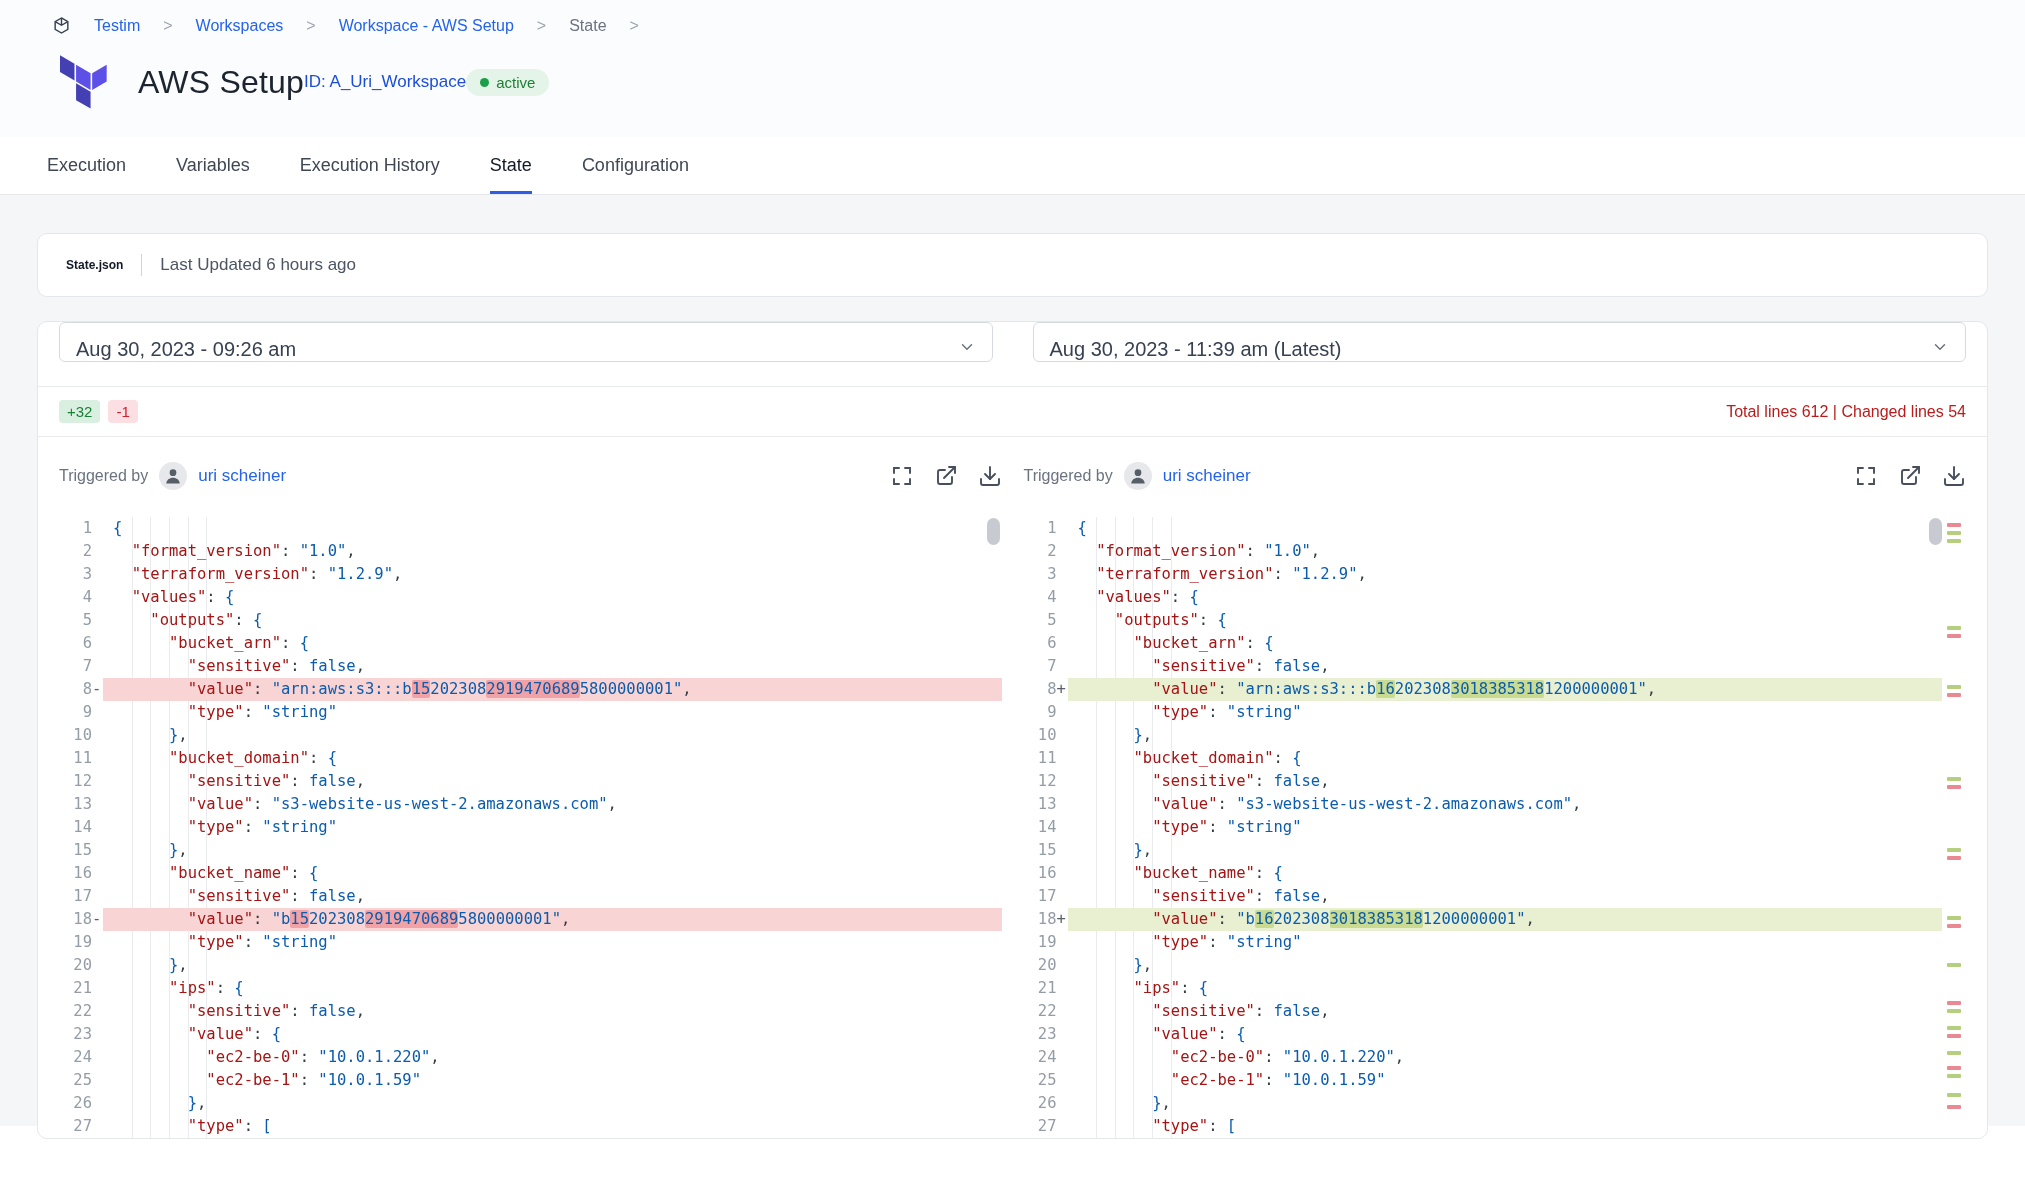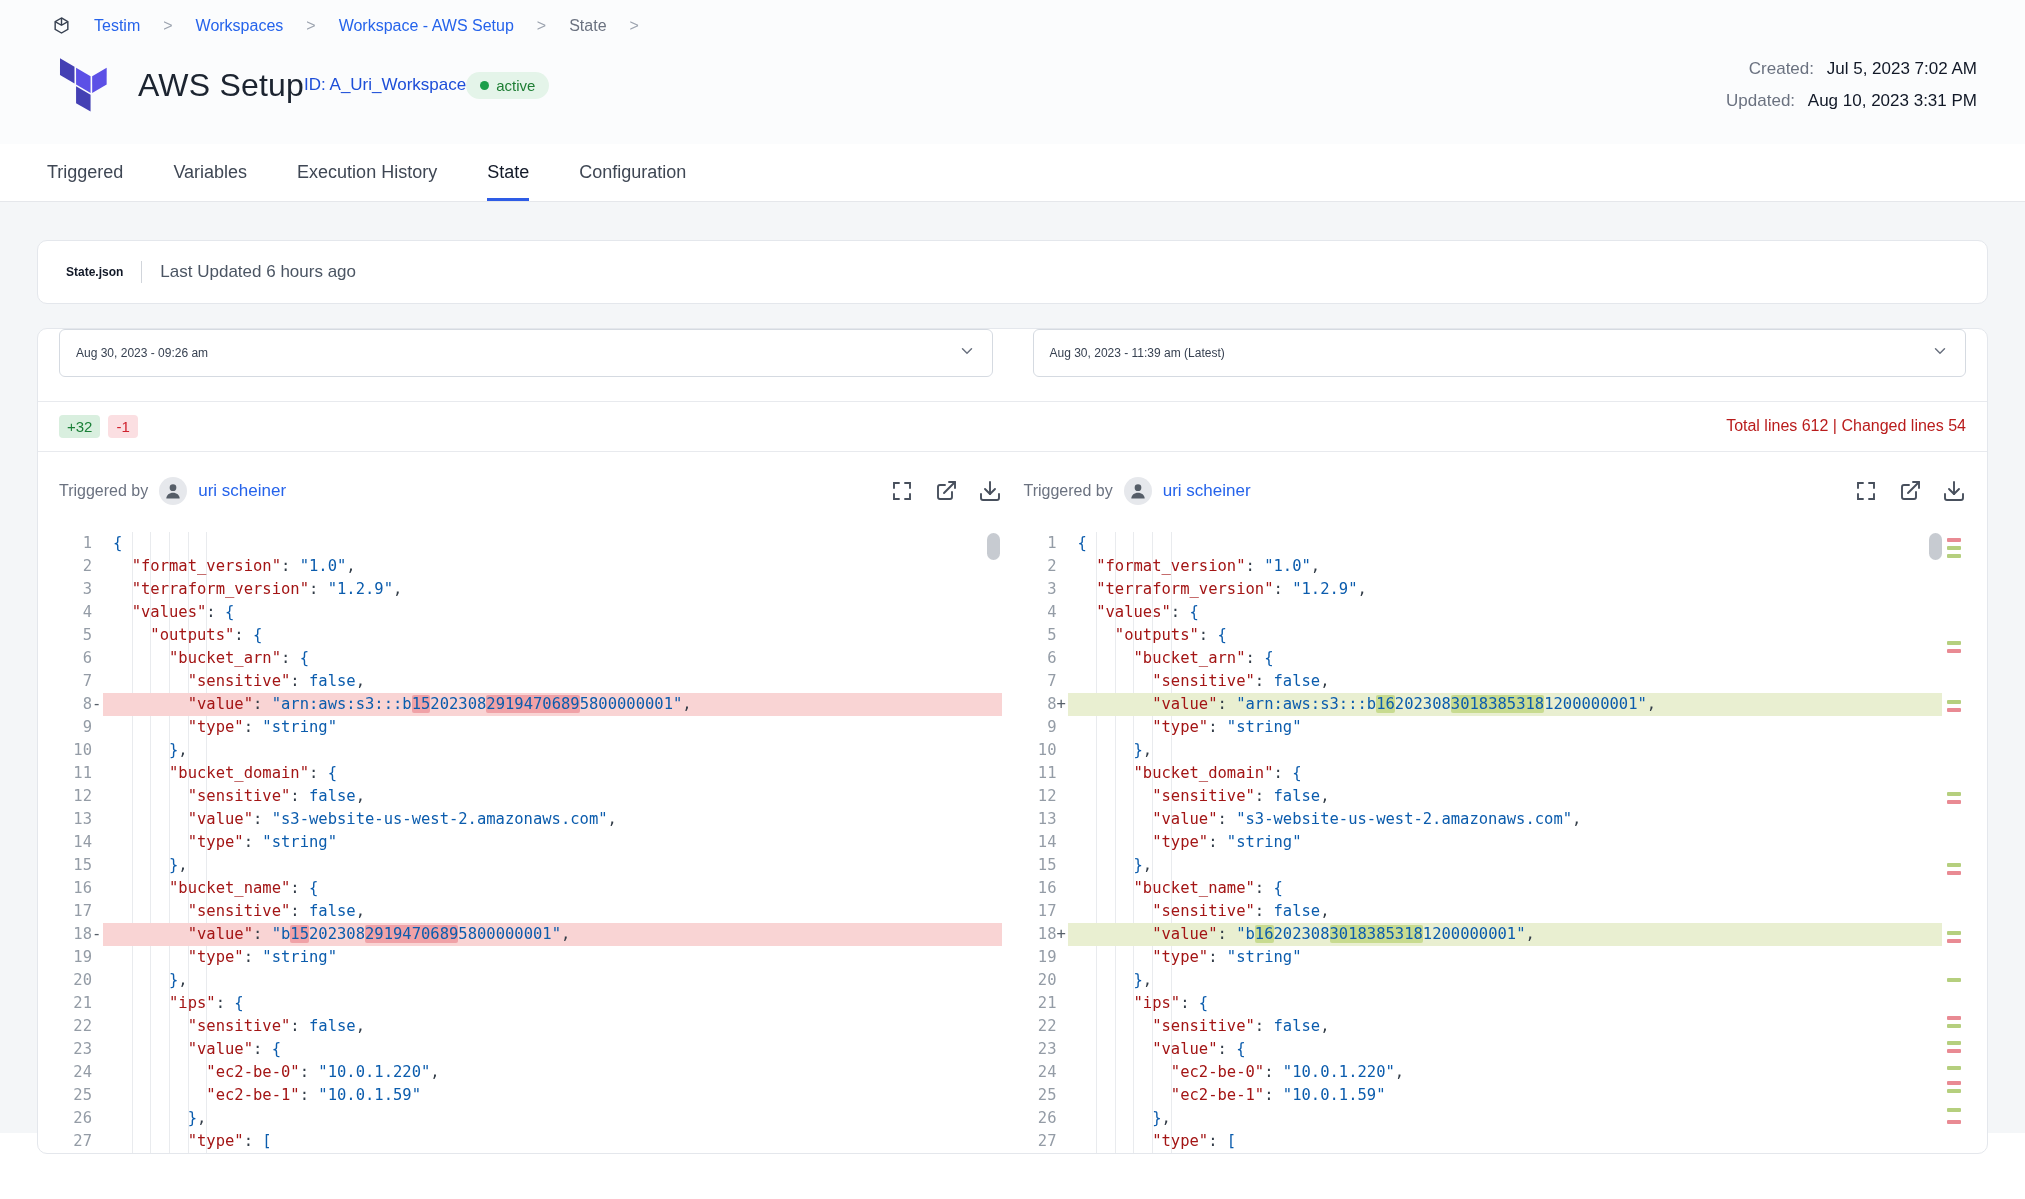--- a/index.html
+++ b/index.html
@@ -35,22 +35,22 @@
   .main { background:#f4f6f8; padding:38px 37px 0 37px; height:931px; }
   .card { background:#fff; border:1px solid #e4e7ec; border-radius:10px; }
   .card-file { display:flex; align-items:center; gap:18px; padding:20px 28px; margin-bottom:24px; }
   .file-name { font-size:12px; font-weight:700; color:#111827; }
   .vdiv { width:1px; height:22px; background:#d1d5db; }
   .file-updated { font-size:17px; color:#4b5563; }
 
   .card-compare { overflow:hidden; }
   .cmp-title { font-size:17px; font-weight:700; color:#111827; padding:26px 21px 18px 21px; }
   .selects { display:flex; gap:40px; padding:0 21px 24px 21px; }
-  .selectbox { flex:1; height:48px; border:1px solid #d5dae1; border-radius:6px; display:flex; align-items:center;
-               justify-content:space-between; padding:0 16px; font-size:12px; color:#374151; cursor:pointer; background:#fff; }
+  .selectbox { flex:1; height:40px; border:1px solid #d5dae1; border-radius:6px; display:flex; align-items:flex-end;
+               justify-content:space-between; padding:0 16px; font-size:20px; color:#374151; cursor:pointer; background:#fff; }
   .hr { border:none; border-top:1px solid #e8eaee; height:0; }
   .stats { display:flex; align-items:center; padding:13px 21px; }
   .chip { font-size:15px; padding:3px 8px; border-radius:4px; margin-right:8px; }
   .chip.add { background:#d9efdf; color:#1a7f37; }
   .chip.del { background:#fbdfe2; color:#cf222e; }
   .lines-summary { margin-left:auto; font-size:16px; color:#b91c1c; }
 
   .panels { display:flex; gap:22px; padding:0 21px; }
   .panel { flex:1; min-width:0; }
   .panel-header { height:78px; display:flex; align-items:center; gap:11px; font-size:16px; }
@@ -121,34 +121,24 @@
     <path fill="#4440b4" d="M46.5 67l32 18.5v37l-32-18.5z"></path>
   </svg>
   <div class="title-row">
     <span class="page-title">AWS Setup</span>
     <span class="ws-id">ID: A_Uri_Workspace</span>
     <span class="badge-active">
       <span class="dot"></span>
       <span>active</span>
     </span>
   </div>
-  <div class="meta">
-    <div>
-      <span class="lbl">Created:</span>
-      <span class="val">Jul 5, 2023 7:02 AM</span>
-    </div>
-    <div>
-      <span class="lbl">Updated:</span>
-      <span class="val">Aug 10, 2023 3:31 PM</span>
-    </div>
-  </div>
 </div>
 
 <div class="tabs">
-  <div class="tab">Triggered</div>
+  <div class="tab">Execution</div>
   <div class="tab">Variables</div>
   <div class="tab">Execution History</div>
   <div class="tab active">State</div>
   <div class="tab">Configuration</div>
 </div>
 
 <div class="main">
 
   <div class="card card-file">
     <span class="file-name">State.json</span>

